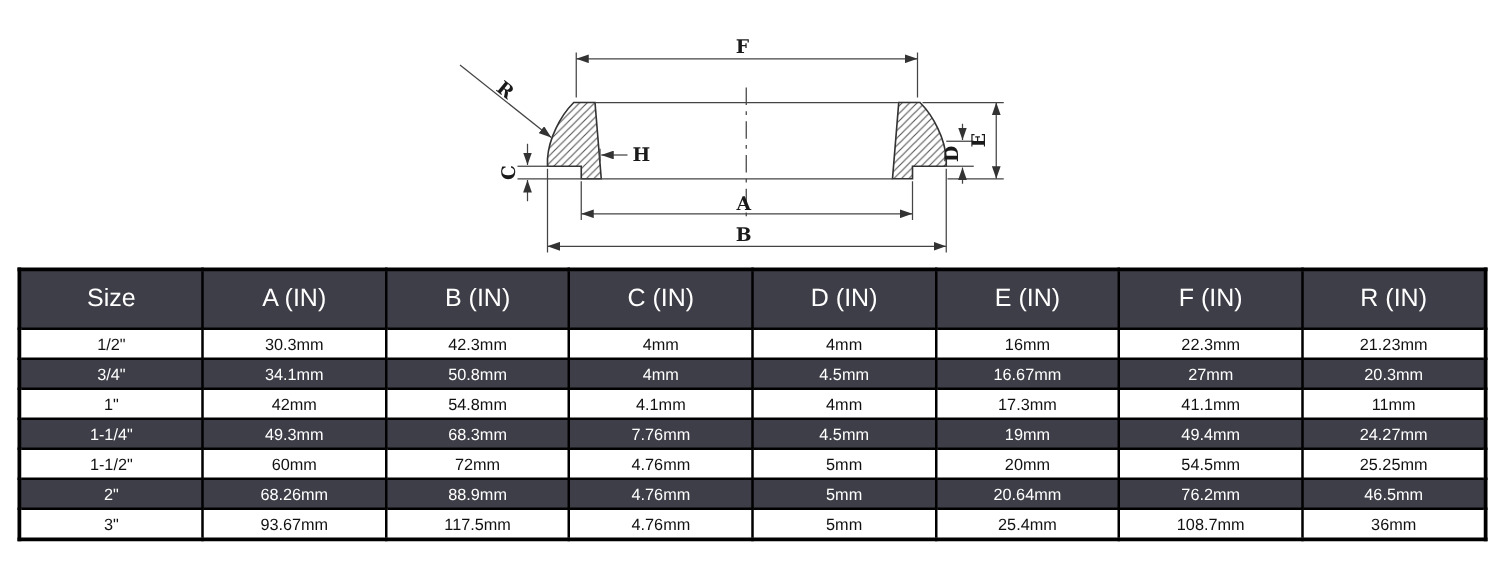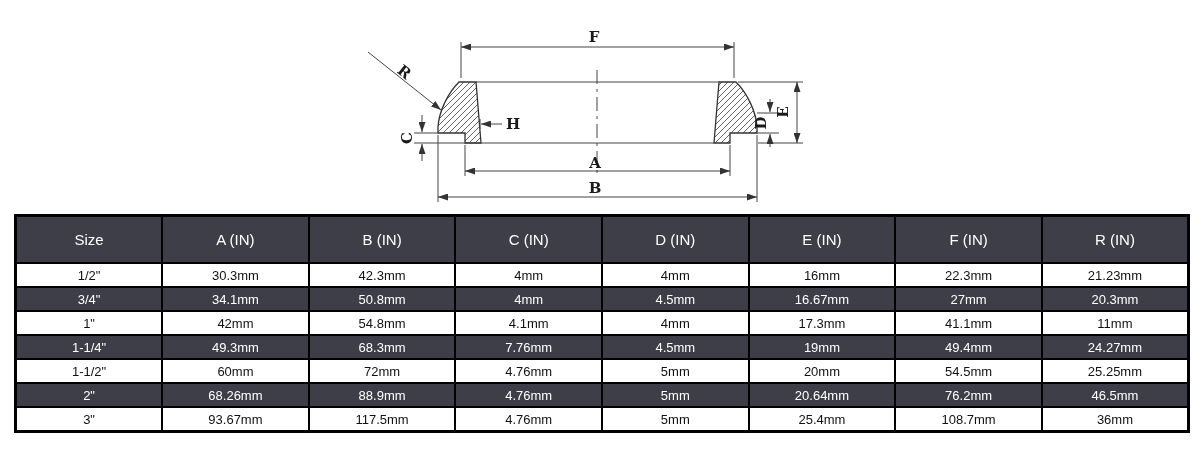--- a/index.html
+++ b/index.html
@@ -13,21 +13,21 @@
     font-family:"DejaVu Serif", serif;
     font-weight:bold; font-size:15px; fill:#1a1a1a;
   }
   #spec-table {
     position:absolute; left:14px; top:214px; width:1176px;
     border-collapse:collapse; table-layout:fixed;
     border:3px solid #000;
   }
   #spec-table th {
     height:43px; background:#3e3e48; color:#ffffff;
-    font-weight:normal; font-size:15px; text-align:center;
+    font-weight:normal; font-size:20px; text-align:center;
     border:2px solid #000;
   }
   #spec-table td {
     height:20px; font-size:13px; color:#111; text-align:center;
     border:2px solid #000; background:#ffffff; padding:1px 2px;
   }
   #spec-table tr.dark td { background:#3e3e48; color:#ffffff; }
 </style>
 </head>
 <body>

